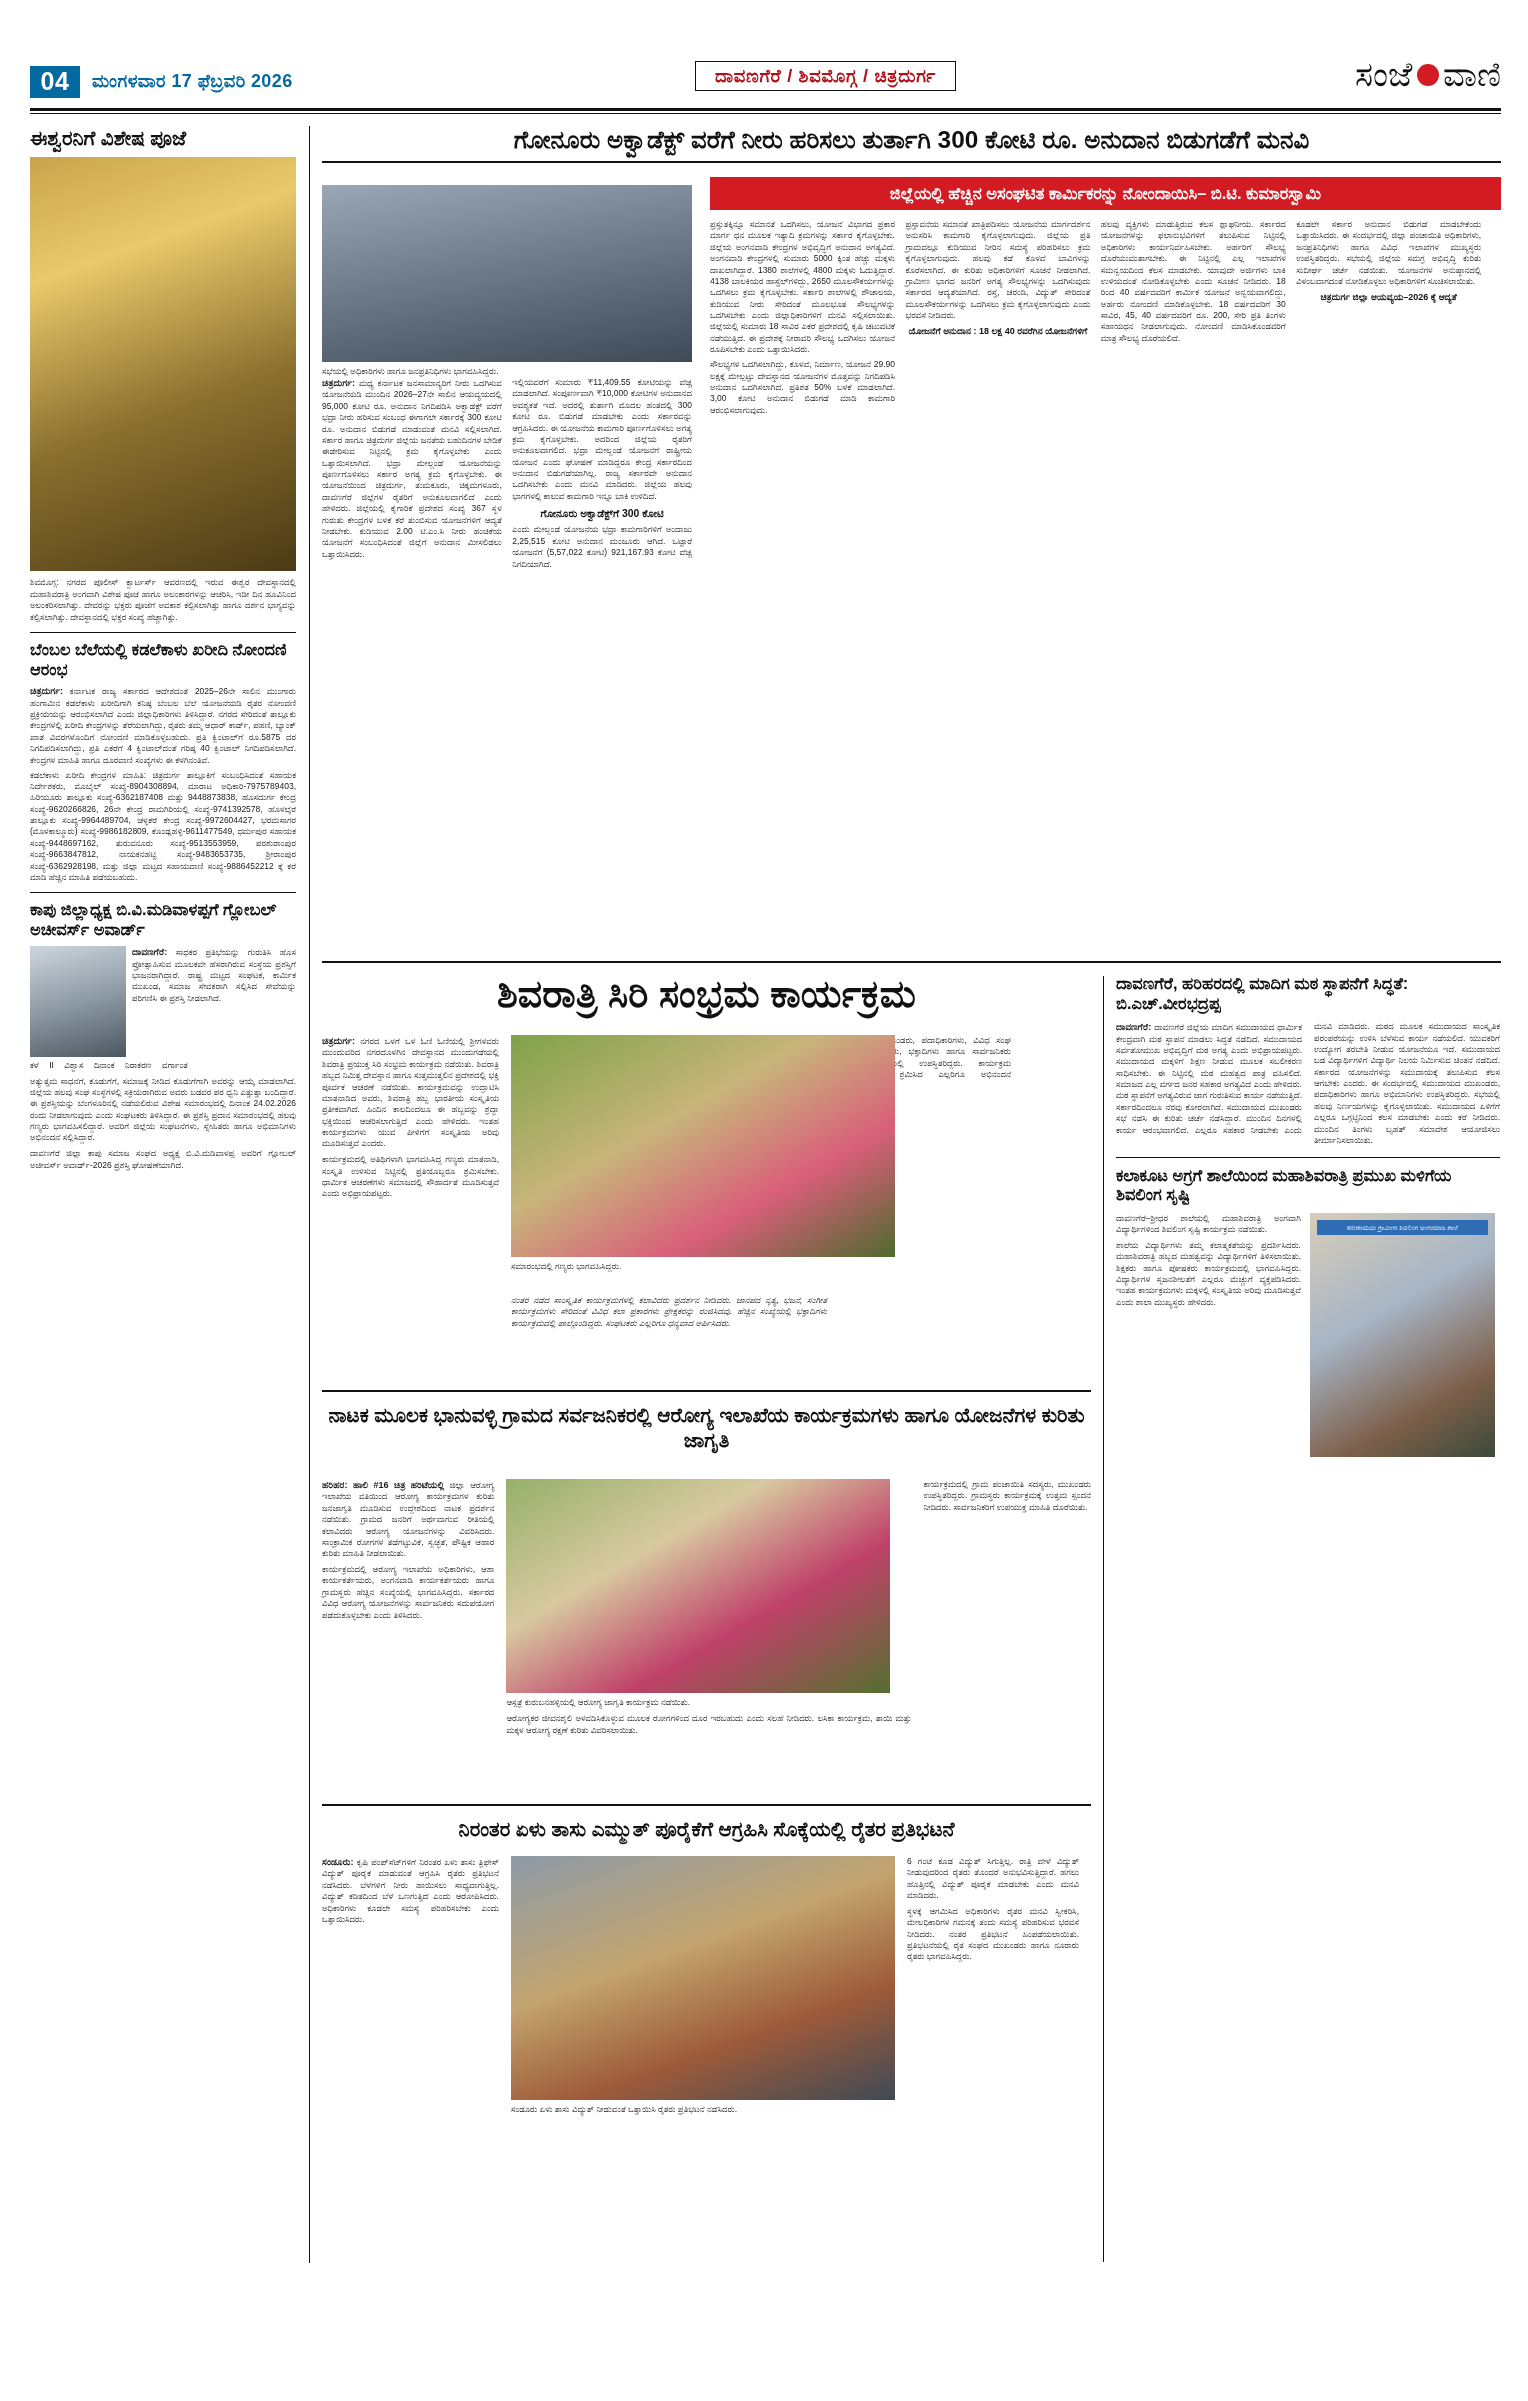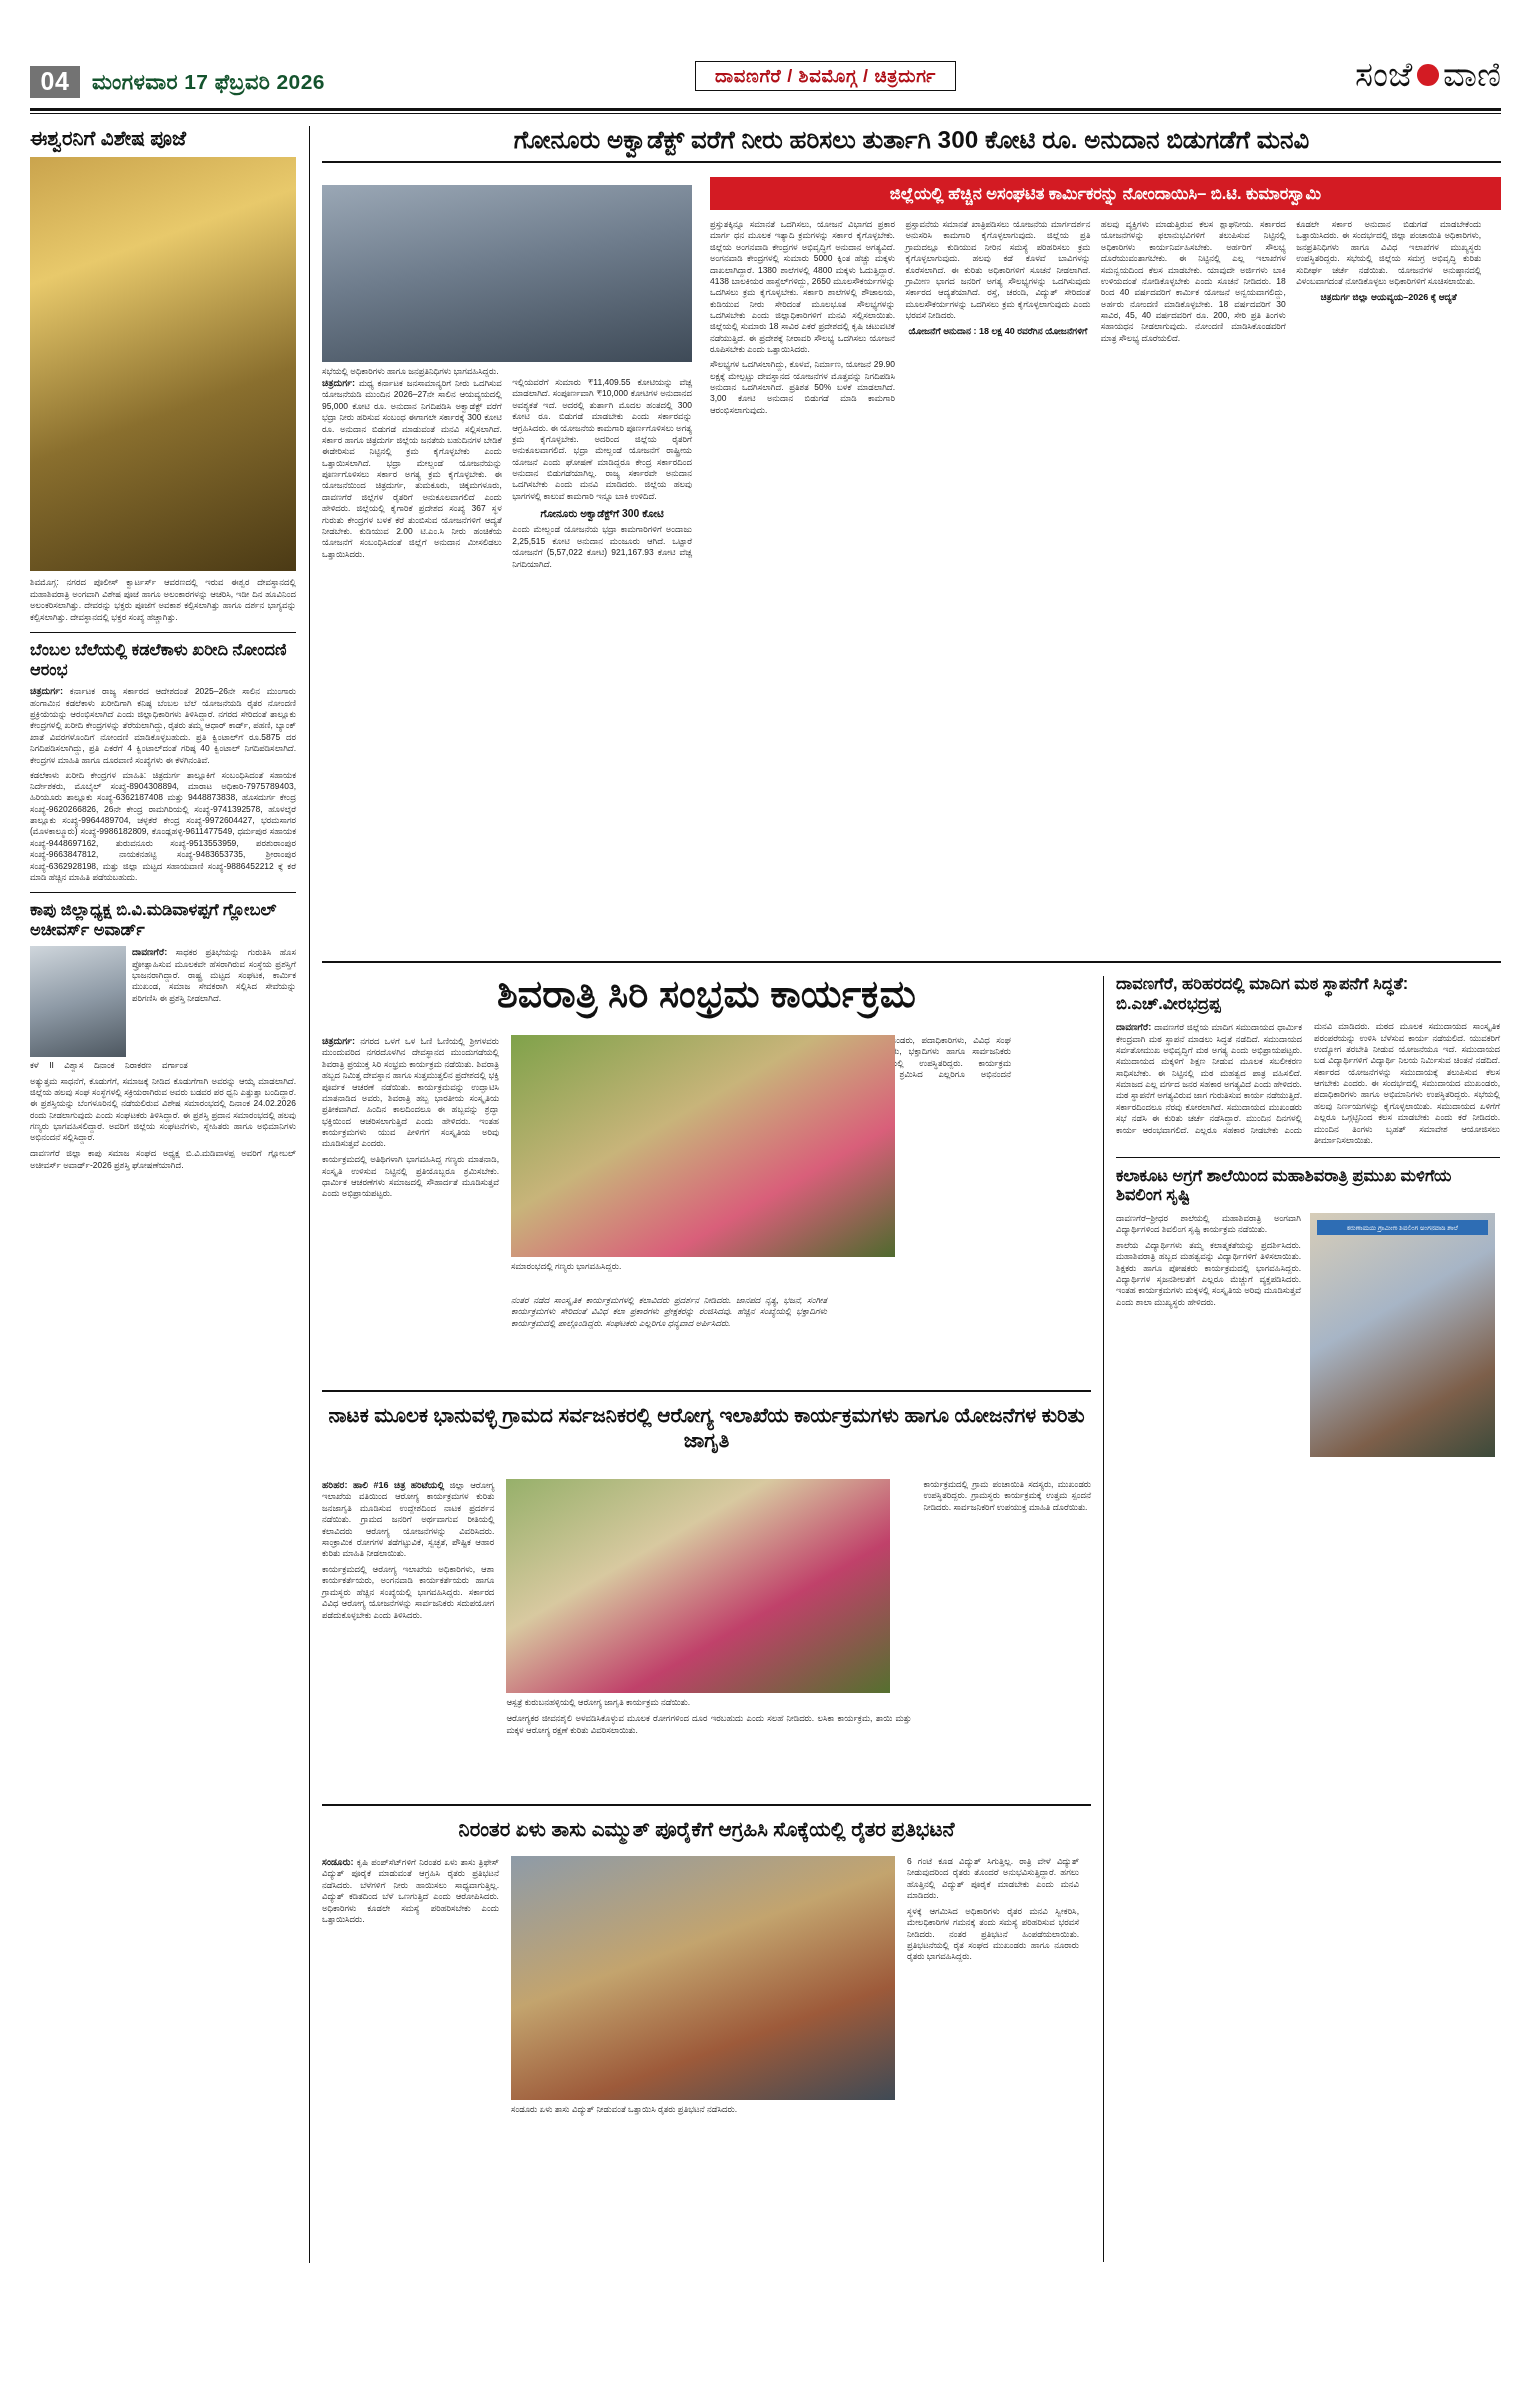--- a/index.html
+++ b/index.html
@@ -24,27 +24,27 @@
     background: #fff;
   }
 
   
   .masthead {
     position: absolute;
     left: 30px; top: 58px; width: 1471px; height: 47px;
     display: flex; align-items: center;
   }
   .page-num {
-    background: #737373; color: #fff;
+    background: #0369a1; color: #fff;
     font-size: 25px; font-weight: bold;
     padding: 1.5px 10.4px; margin-right: 12px;
     letter-spacing: 0.7px;
   }
   .masthead-date {
-    font-size: 21px; font-weight: bold; color: #14532d;
+    font-size: 18px; font-weight: bold; color: #0369a1;
     letter-spacing: 0.4px;
   }
   .masthead-editions {
     position: absolute; left: 665px; top: 3px;
     border: 1.5px solid #111; padding: 3.7px 19px;
     font-size: 18px; font-weight: bold; color: #b01018;
     letter-spacing: 0.7px;
   }
   .masthead-logo {
     position: absolute; right: 0; top: -3px;

